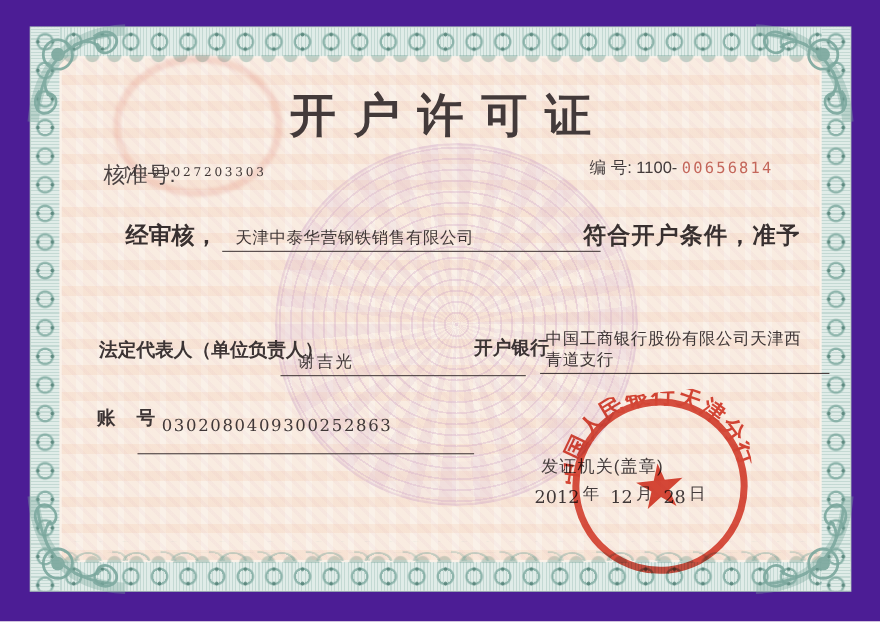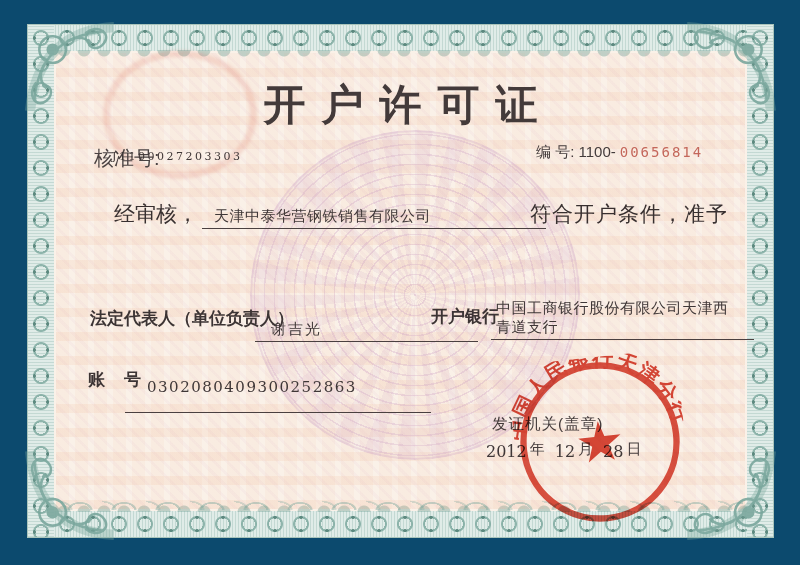--- a/index.html
+++ b/index.html
@@ -1,17 +1,17 @@
 <!DOCTYPE html>
 <html><head>
 <meta charset="utf-8">
 <style>
   html,body{margin:0;padding:0;}
   body{width:800px;height:565px;background:#fefefc;font-family:"Liberation Sans",sans-serif;overflow:hidden;}
-  .page{position:relative;width:800px;height:565px;background:#0c4a6e;}
+  .page{position:relative;width:800px;height:565px;background:#4c1d95;}
 
   
   .cert{position:absolute;left:28px;top:25px;width:745px;height:512px;background:#faf1e8;
         box-shadow:0 0 0 1px #a9c4bb;}
 
   
   .band{position:absolute;background-color:#e0ece8;}
   .band-h{left:0;right:0;height:26px;
     background-image:
       radial-gradient(circle, rgba(85,130,120,.85) 1.5px, transparent 2px),
@@ -60,21 +60,21 @@
     border:7px solid rgba(212,88,66,.15);filter:blur(1.5px);pointer-events:none;}
   .title{position:absolute;left:0;right:0;top:52px;text-align:center;
     font-family:"DejaVu Serif","Liberation Serif",serif;font-weight:700;font-size:42px;
     letter-spacing:16px;text-indent:16px;color:#433a3a;}
   .small-label{position:absolute;font-size:20px;color:#4a4242;}
   .serif-val{font-family:"DejaVu Serif","Liberation Serif",serif;color:#3f3737;}
   .approval-value{position:absolute;left:84px;top:125px;font-size:11px;letter-spacing:2.5px;}
   .serial-row{position:absolute;left:508px;top:118px;font-size:15px;color:#433b3b;white-space:nowrap;}
   .serial-number{font-family:"DejaVu Sans Mono","Liberation Mono",monospace;color:#c4675b;letter-spacing:2px;font-size:14px;margin-left:4px;}
 
-  .body-bold{position:absolute;font-weight:400;color:#383030;}
+  .body-bold{position:absolute;font-weight:700;color:#383030;}
   .b1-prefix{left:86px;top:175px;font-size:21px;}
   .b1-suffix{left:502px;top:175px;font-size:21px;letter-spacing:1px;}
   .b2{left:60px;top:220px;font-size:22px;letter-spacing:2px;}
 
   .fill-box{position:absolute;border-bottom:1px solid #4a4040;display:flex;align-items:flex-end;}
   .company-box{left:174px;top:175px;width:332px;height:26px;padding-left:12px;padding-bottom:2px;}
   .company-box span{font-size:15px;letter-spacing:.5px;}
   .legal-label{left:62px;top:282px;font-size:17px;font-weight:700;color:#3c3434;}
   .legal-box{left:227px;top:288px;width:207px;height:26px;padding-left:16px;padding-bottom:2px;}
   .legal-box span{font-size:15px;letter-spacing:2px;}

